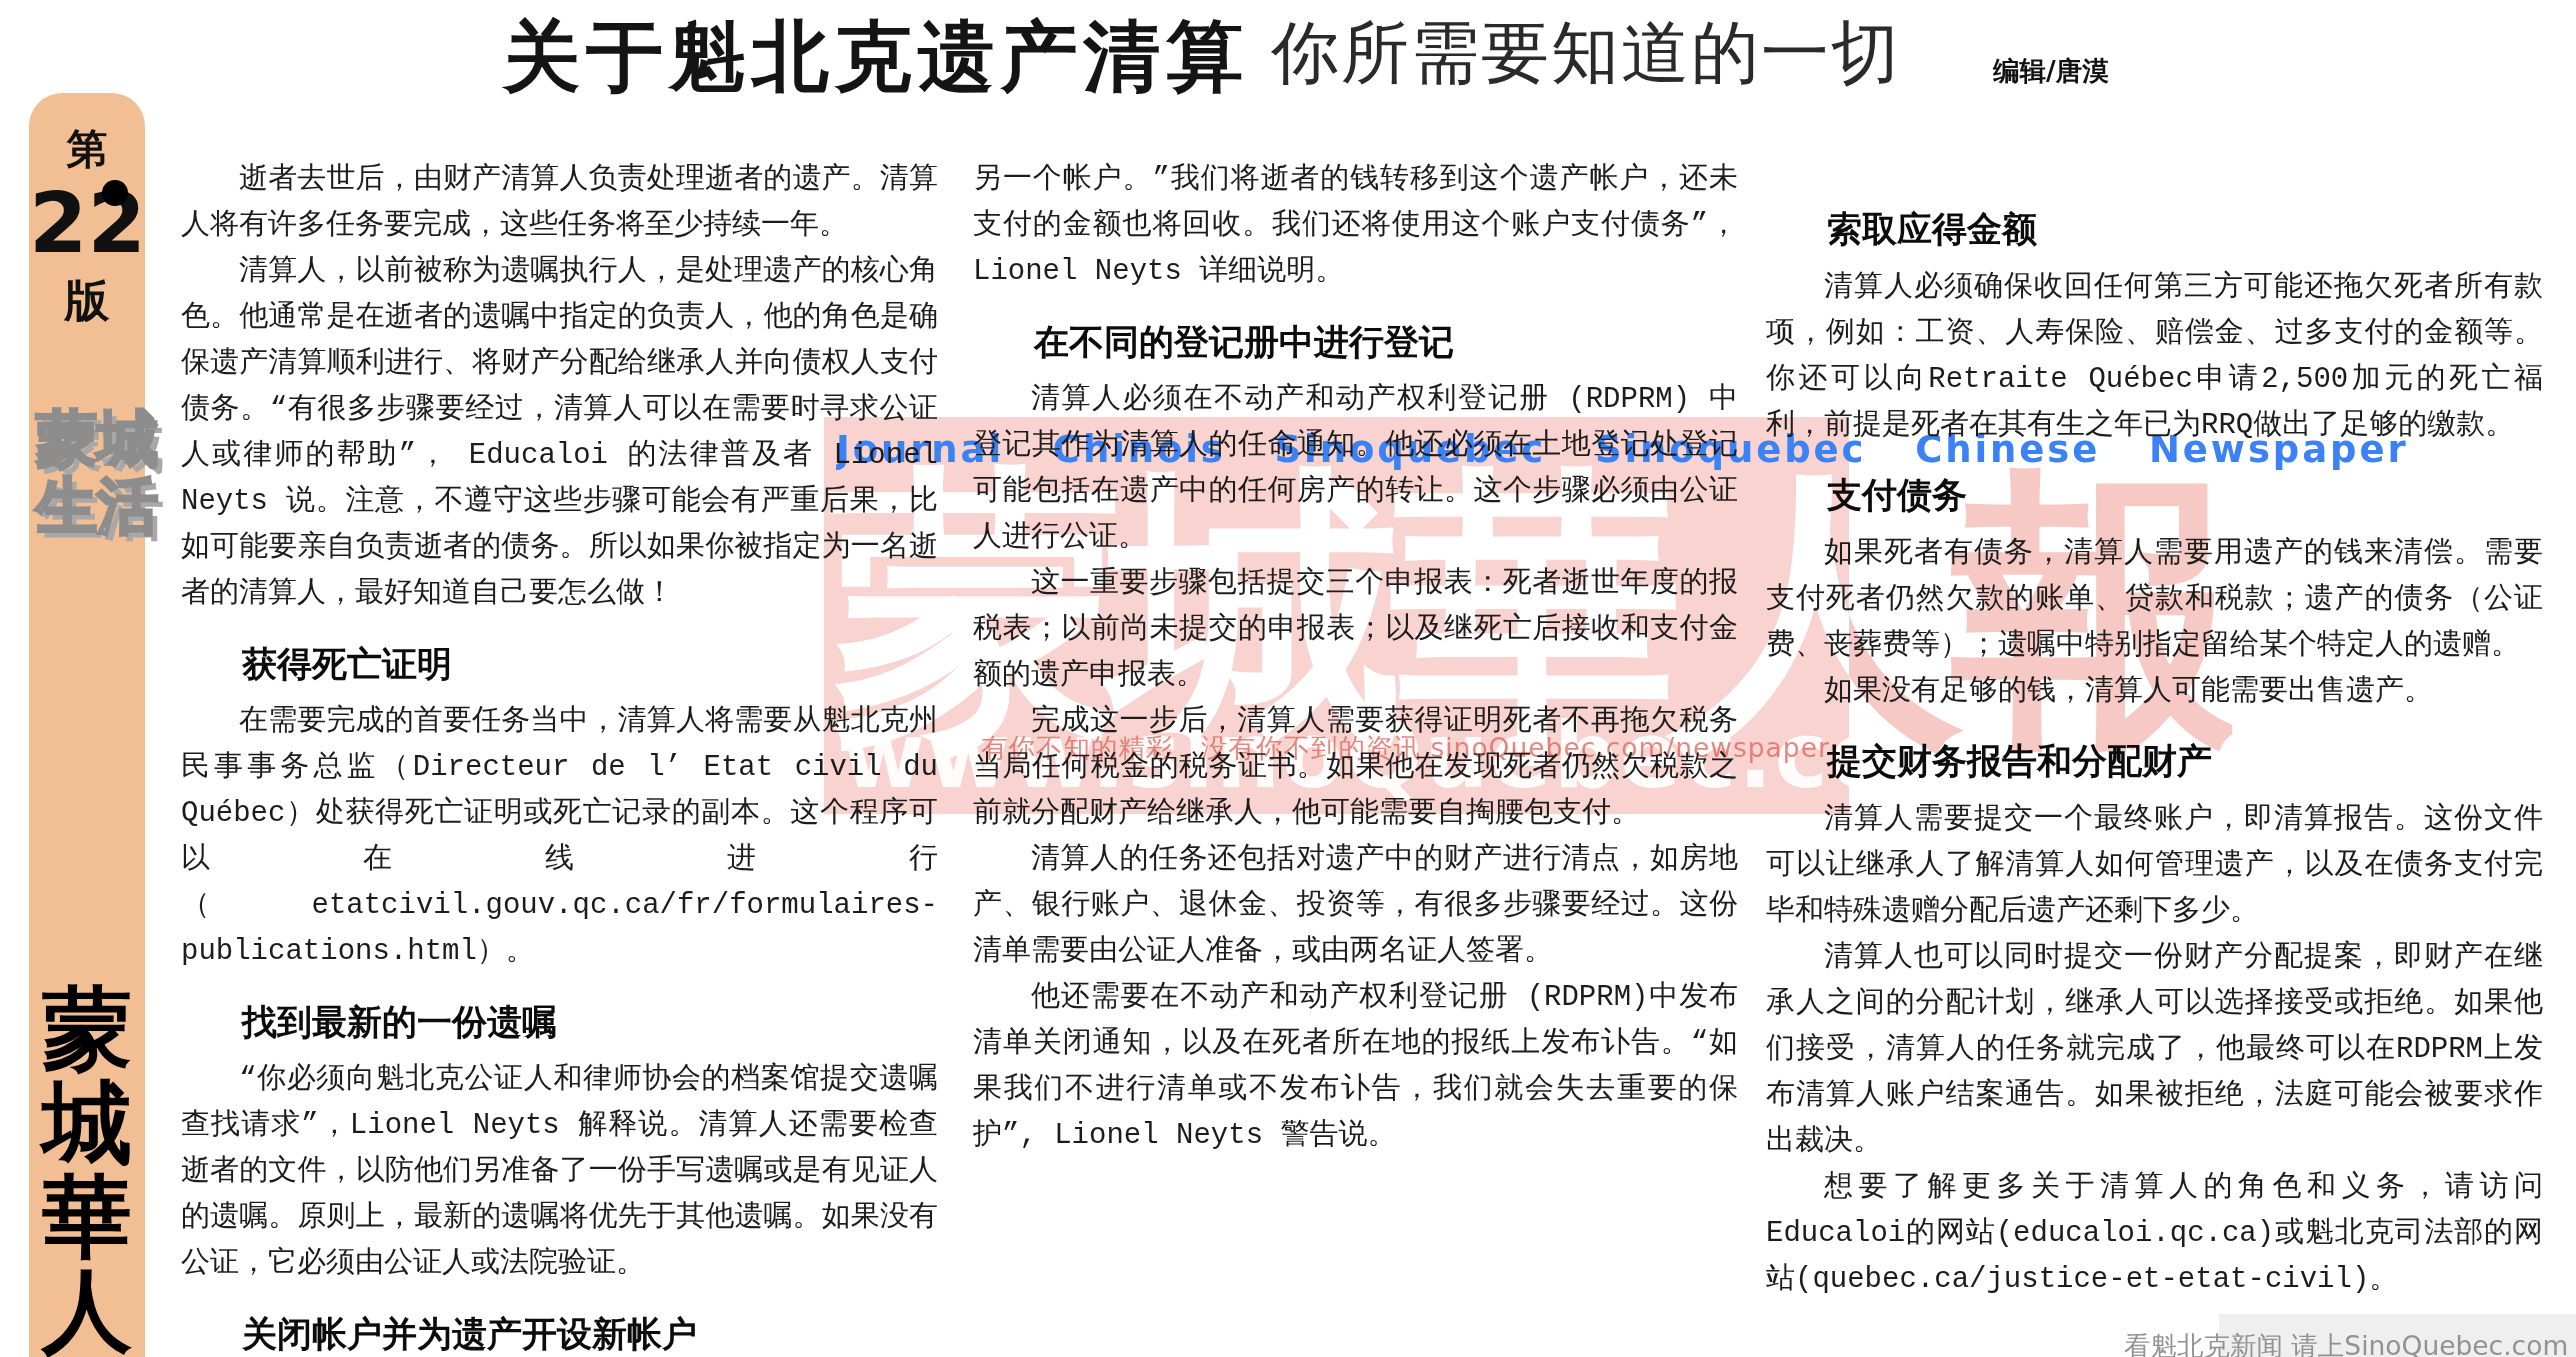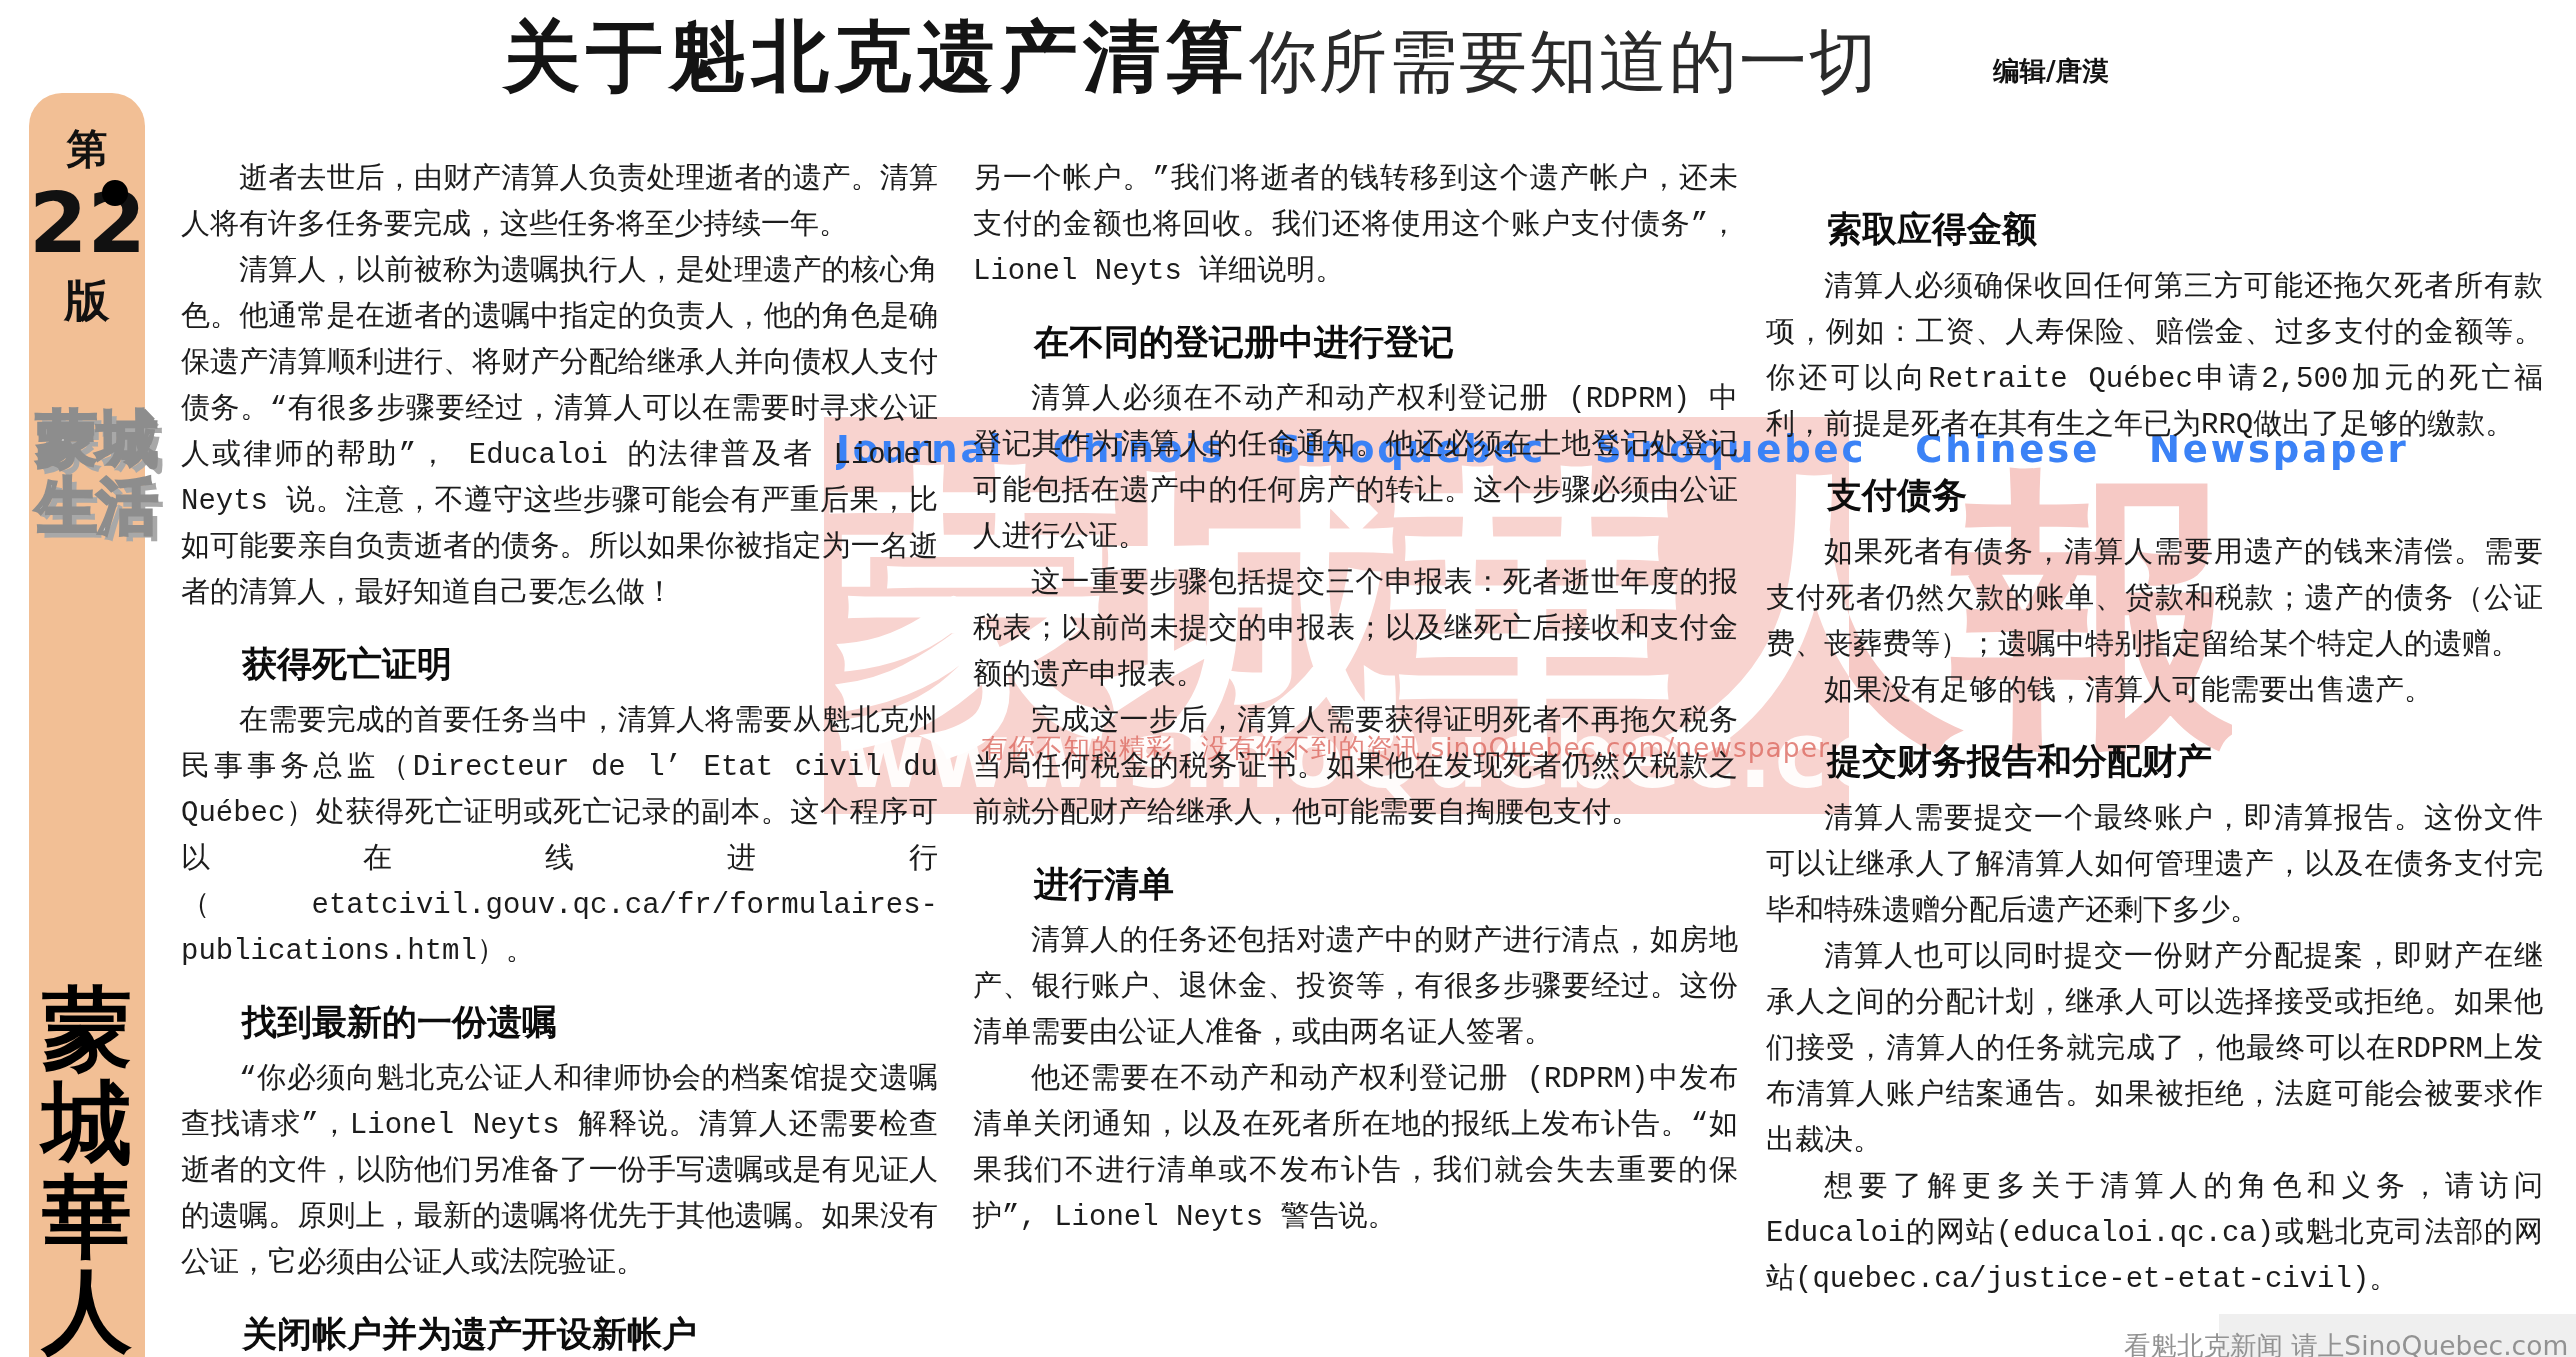--- a/index.html
+++ b/index.html
@@ -22,21 +22,21 @@
                 text-shadow:5.9px 5.9px 0 #a8a8a8;
                 word-break:break-all;}
   .masthead-vert{position:absolute;left:5.9px;top:888px;width:104px;
                  font-size:90px;line-height:94px;font-weight:900;
                  font-family:"DejaVu Serif","Liberation Serif",serif;color:#000;
                  word-break:break-all;}
   .reg-dot{position:absolute;left:102px;top:180px;width:25.5px;height:25.5px;
            border-radius:50%;background:#000;z-index:7;}
 
   
-  .title-row{position:absolute;left:503px;top:15.7px;display:flex;align-items:flex-end;z-index:6;white-space:nowrap;}
+  .title-row{position:absolute;left:503px;top:15.7px;display:flex;align-items:flex-start;z-index:6;white-space:nowrap;gap:22px;}
   .title-main{font-family:"DejaVu Sans","Liberation Sans",sans-serif;
               font-weight:900;font-size:77px;letter-spacing:5.9px;color:#141414;line-height:82px;}
   .title-sub{font-family:"DejaVu Serif","Liberation Serif",serif;
              font-weight:400;font-size:68px;letter-spacing:2px;color:#2a2a2a;line-height:73px;}
   .byline{position:absolute;left:1993px;top:53px;font-size:26.5px;font-weight:700;
           font-family:"DejaVu Sans","Liberation Sans",sans-serif;color:#111;z-index:6;}
 
   
   .wm-outer{position:absolute;left:829px;top:404px;width:1403px;height:412px;overflow:hidden;
             z-index:0;font-family:"DejaVu Sans","Liberation Sans",sans-serif;
@@ -115,21 +115,20 @@
       <div class="para">“你必须向魁北克公证人和律师协会的档案馆提交遗嘱查找请求”，Lionel Neyts 解释说。清算人还需要检查逝者的文件，以防他们另准备了一份手写遗嘱或是有见证人的遗嘱。原则上，最新的遗嘱将优先于其他遗嘱。如果没有公证，它必须由公证人或法院验证。</div>
       <div class="heading">关闭帐户并为遗产开设新帐户</div>
       <div class="para">然后，需要关闭逝者的银行帐户，并为逝者的遗产开设</div>
     </div>
   <div class="col col2">
       <div class="para noindent">另一个帐户。”我们将逝者的钱转移到这个遗产帐户，还未支付的金额也将回收。我们还将使用这个账户支付债务”，Lionel Neyts 详细说明。</div>
       <div class="heading">在不同的登记册中进行登记</div>
       <div class="para">清算人必须在不动产和动产权利登记册 (RDPRM) 中登记其作为清算人的任命通知。他还必须在土地登记处登记可能包括在遗产中的任何房产的转让。这个步骤必须由公证人进行公证。</div>
       <div class="para">这一重要步骤包括提交三个申报表：死者逝世年度的报税表；以前尚未提交的申报表；以及继死亡后接收和支付金额的遗产申报表。</div>
       <div class="para">完成这一步后，清算人需要获得证明死者不再拖欠税务当局任何税金的税务证书。如果他在发现死者仍然欠税款之前就分配财产给继承人，他可能需要自掏腰包支付。</div>
-      <div class="heading">进行清单</div>
       <div class="para">清算人的任务还包括对遗产中的财产进行清点，如房地产、银行账户、退休金、投资等，有很多步骤要经过。这份清单需要由公证人准备，或由两名证人签署。</div>
       <div class="para">他还需要在不动产和动产权利登记册 (RDPRM)中发布清单关闭通知，以及在死者所在地的报纸上发布讣告。“如果我们不进行清单或不发布讣告，我们就会失去重要的保护”, Lionel Neyts 警告说。</div>
     </div>
   <div class="col col3">
       <div class="heading">索取应得金额</div>
       <div class="para">清算人必须确保收回任何第三方可能还拖欠死者所有款项，例如：工资、人寿保险、赔偿金、过多支付的金额等。你还可以向Retraite Québec申请2,500加元的死亡福利，前提是死者在其有生之年已为RRQ做出了足够的缴款。</div>
       <div class="heading">支付债务</div>
       <div class="para">如果死者有债务，清算人需要用遗产的钱来清偿。需要支付死者仍然欠款的账单、贷款和税款；遗产的债务（公证费、丧葬费等）；遗嘱中特别指定留给某个特定人的遗赠。</div>
       <div class="para">如果没有足够的钱，清算人可能需要出售遗产。</div>
       <div class="heading">提交财务报告和分配财产</div>

